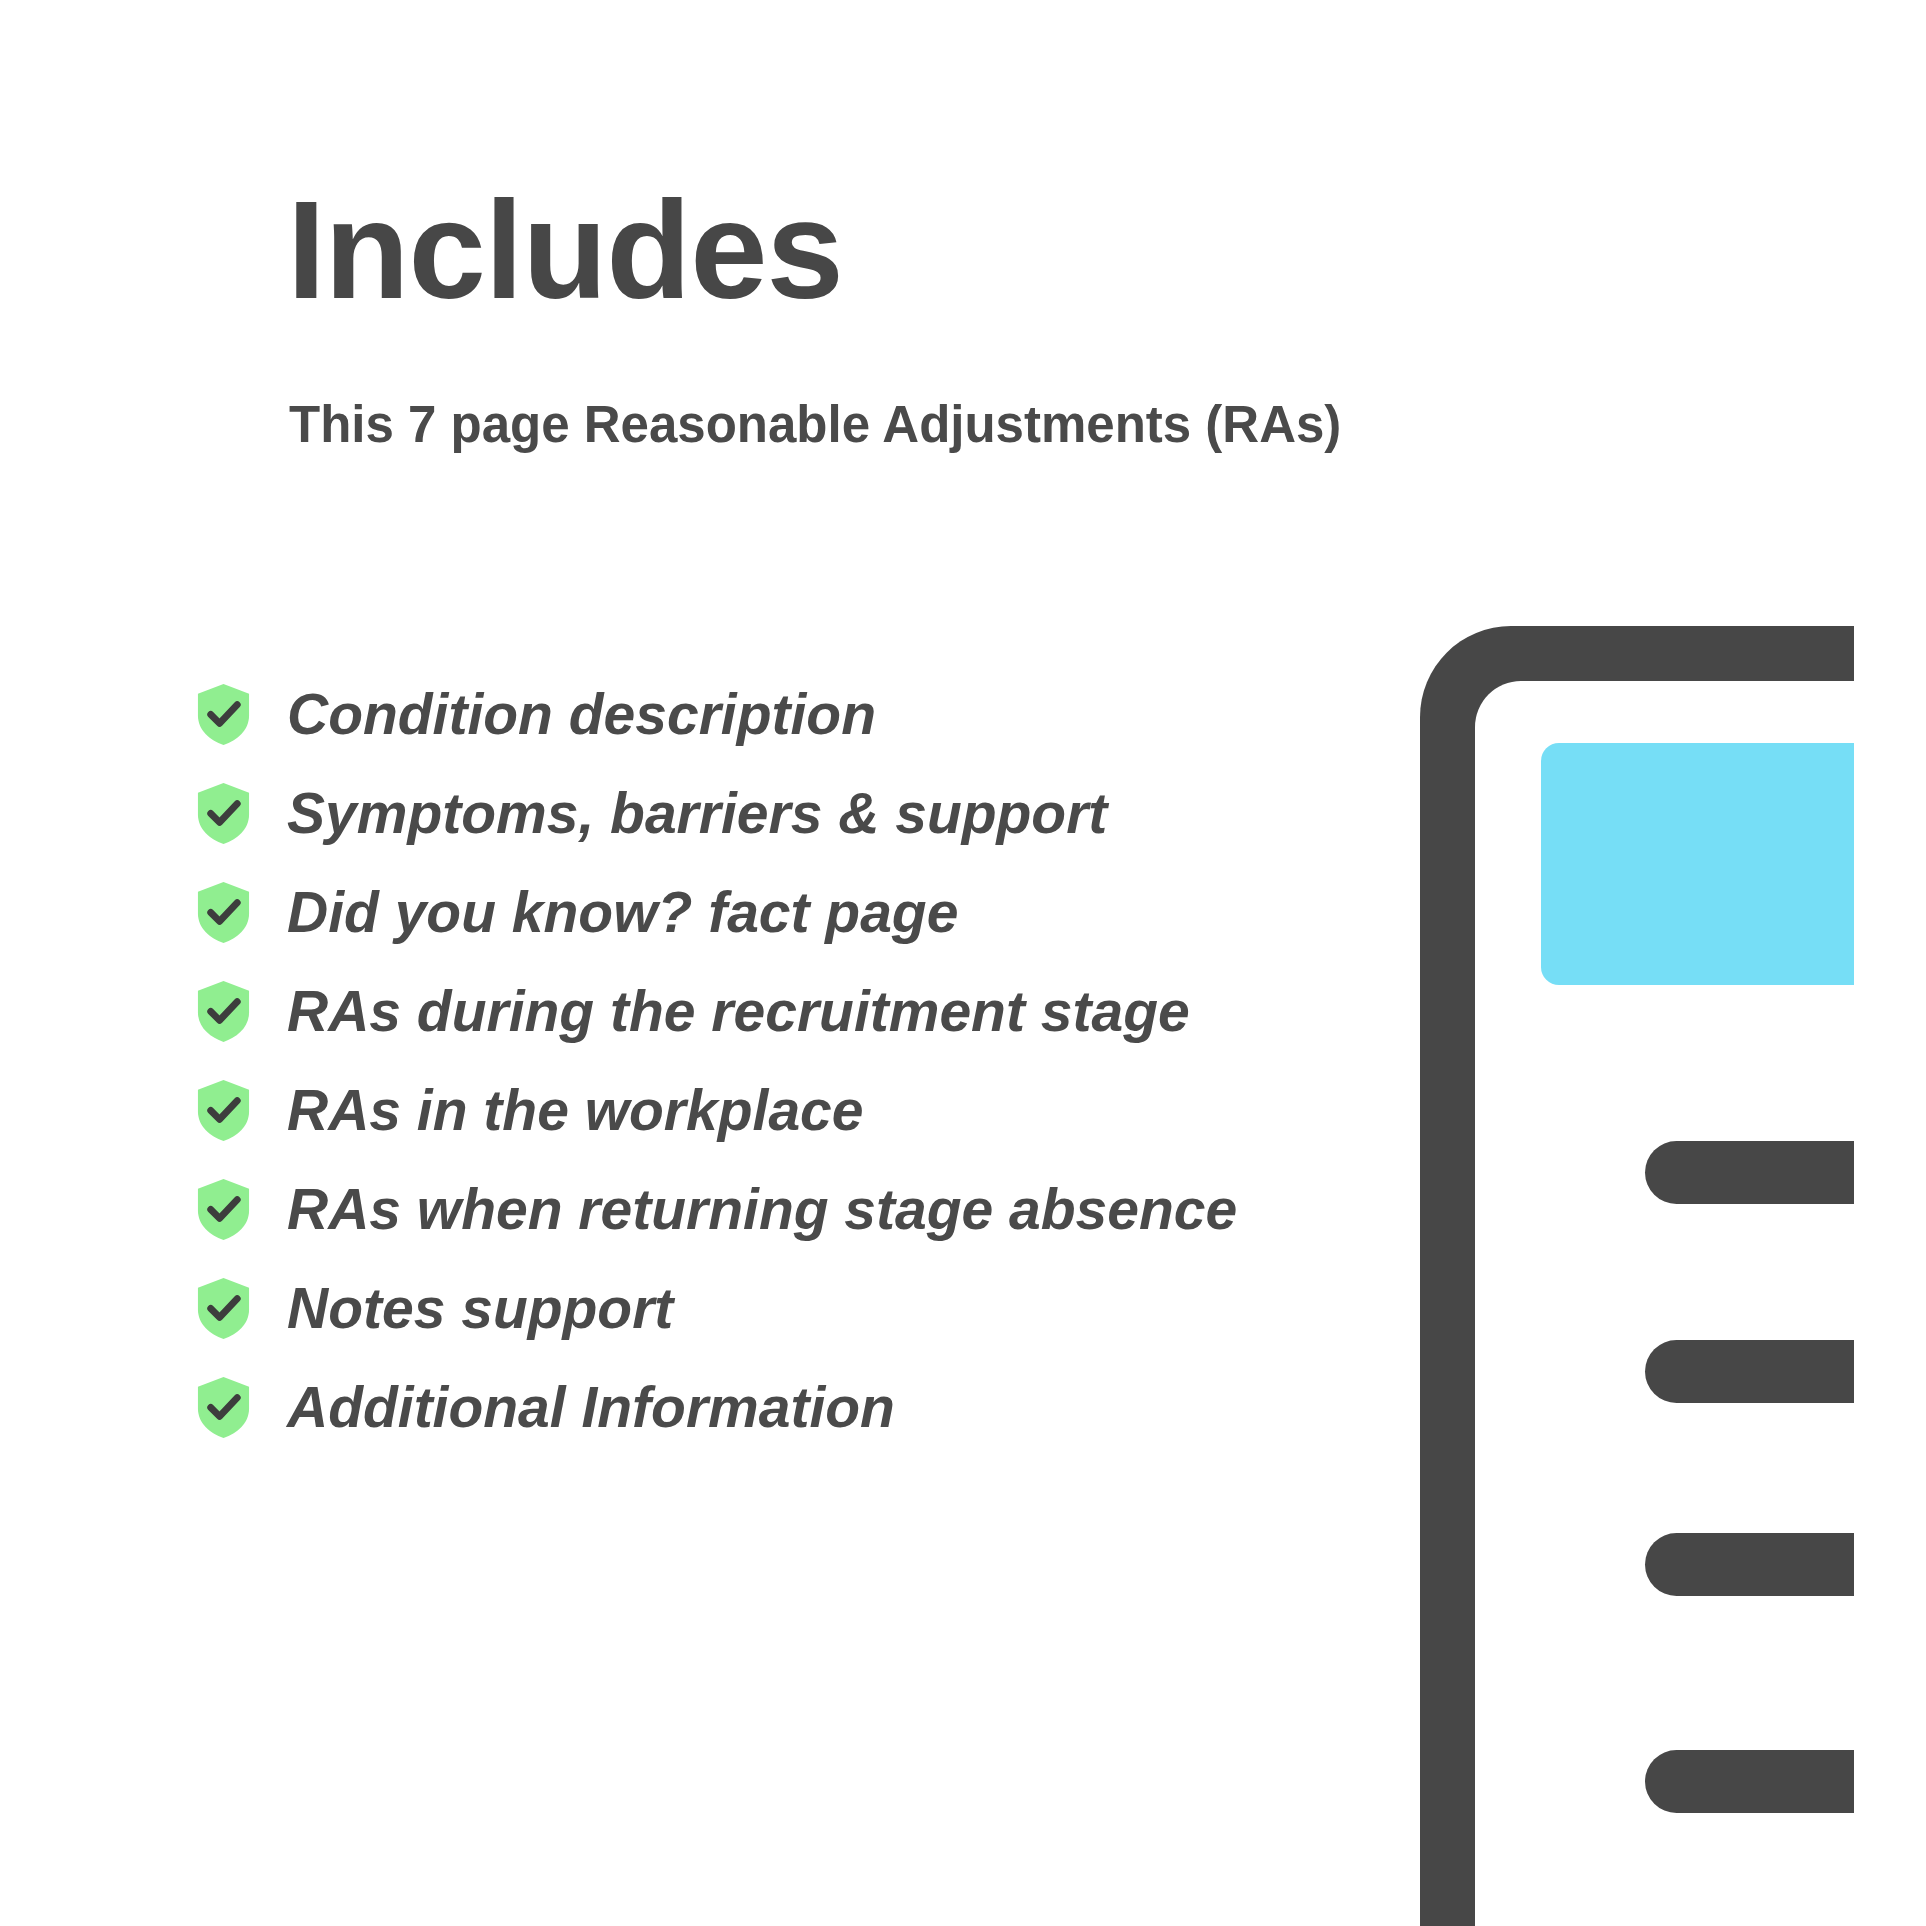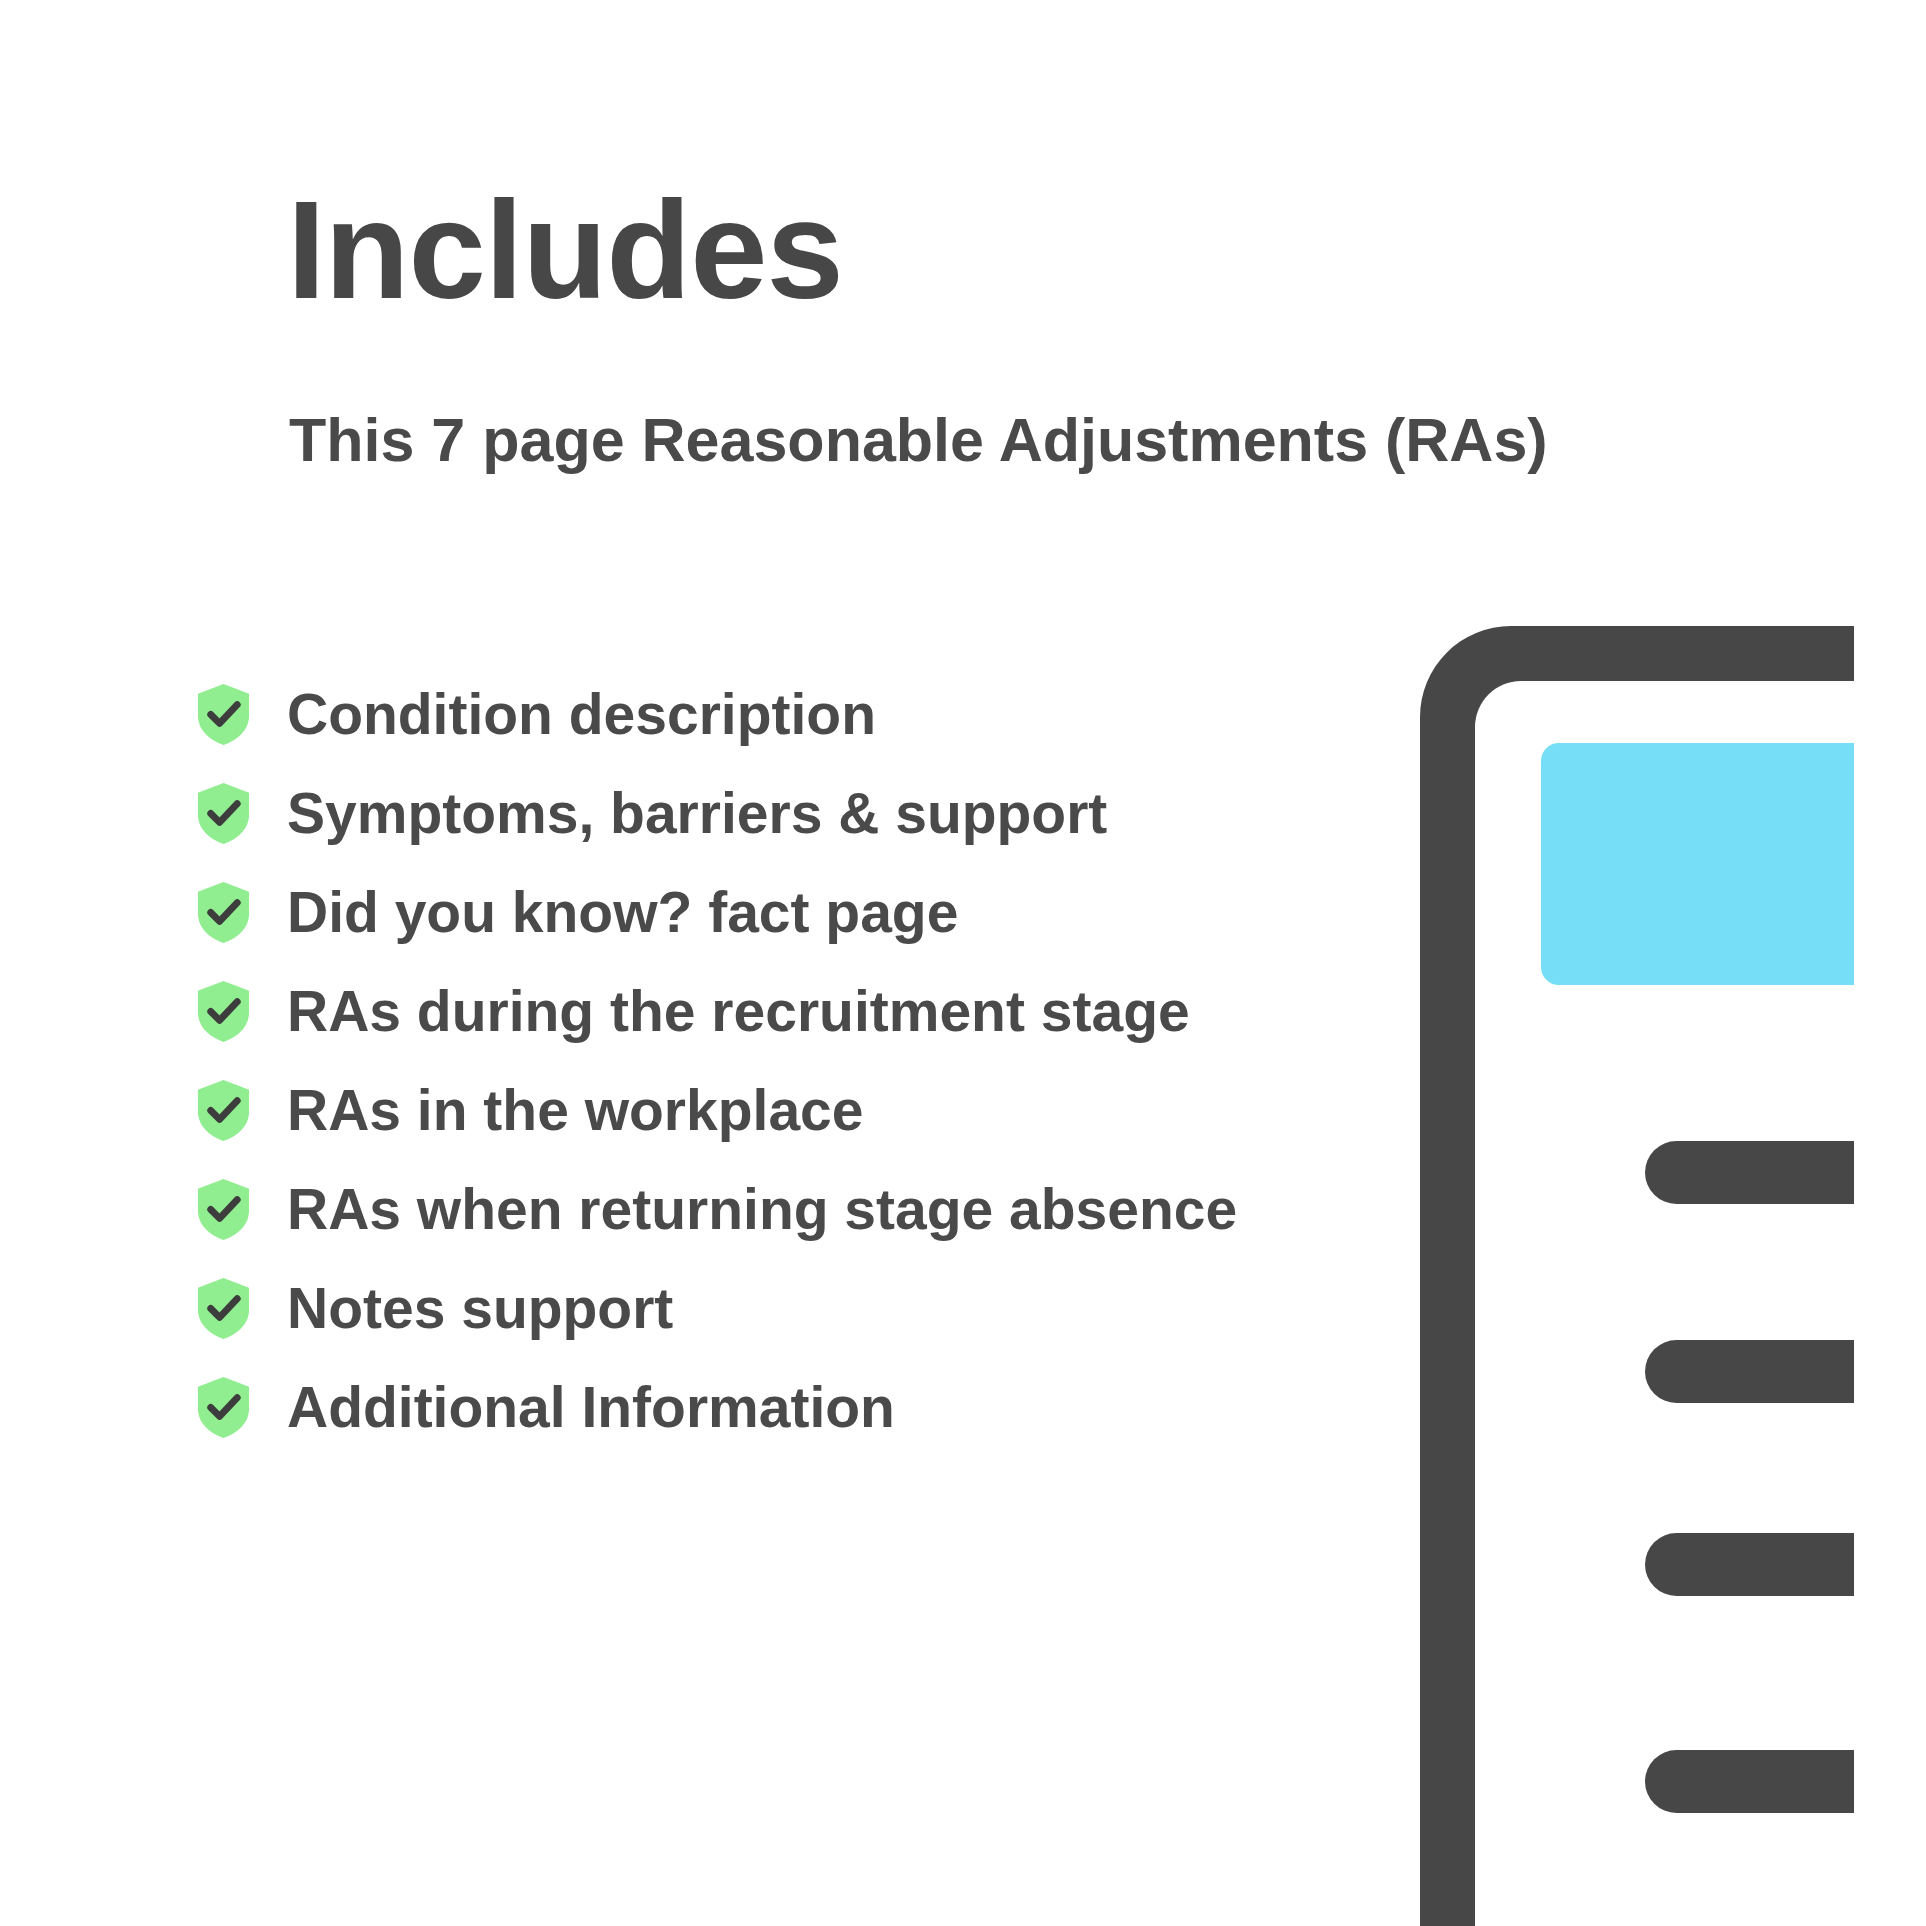--- a/index.html
+++ b/index.html
@@ -28,23 +28,23 @@
     font-weight: 700;
     letter-spacing: -1px;
     color: #474747;
     white-space: nowrap;
   }
 
   
   .subtitle {
     position: absolute;
     left: 289px;
-    top: 401px;
+    top: 392px;
     width: 1158px;
-    font-size: 61px;
+    font-size: 51px;
     line-height: 1.28;
     font-weight: 700;
     color: #4a4a4a;
   }
   .subtitle .sub-line {
     display: block;
     white-space: nowrap;
   }
 
   
@@ -73,20 +73,21 @@
     display: block;
     width: 57px;
     height: 63px;
   }
   .check-label {
     font-size: 57px;
     line-height: 1;
     font-weight: 700;
     color: #4a4a4a;
     white-space: nowrap;
+    font-style: italic;
   }
 
   
   .device {
     position: absolute;
     left: 1420px;
     top: 626px;
     width: 693px;
     height: 1366px;
     background: #474747;

